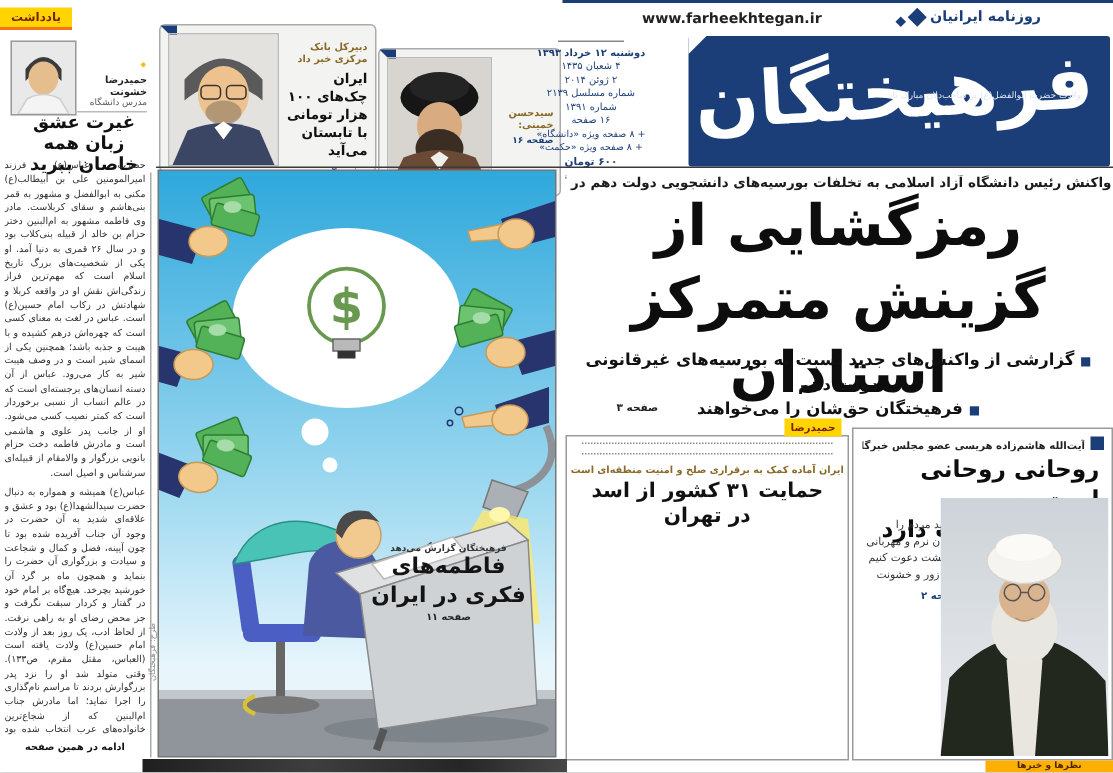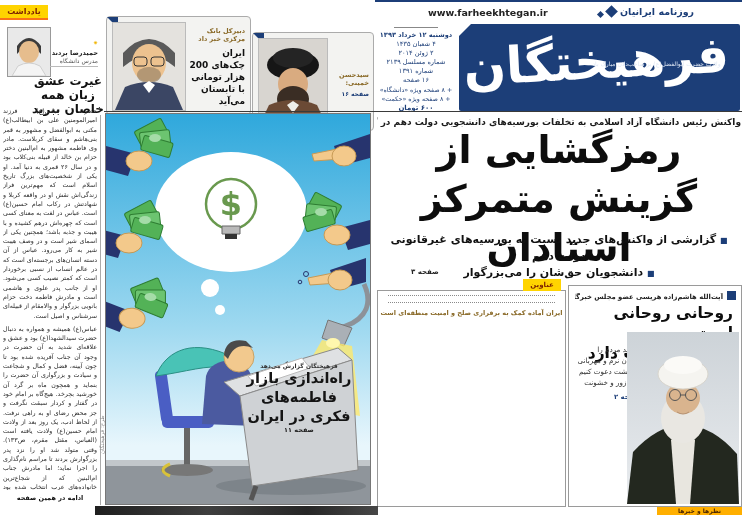--- a/index.html
+++ b/index.html
@@ -30,25 +30,25 @@
   <div class="abs" style="left:7px;top:27px;width:42px;height:48px;border:1px solid #999;background:#e9e9e9;overflow:hidden;">
     <svg width="42" height="48" viewBox="0 0 42 48">
       <rect width="42" height="48" fill="#e9e9e9"></rect>
       <path d="M9 18 Q21 2 33 18 L33 26 Q21 12 9 26 Z" fill="#3b3b3b"></path>
       <ellipse cx="21" cy="24" rx="10" ry="11" fill="#e6bd8d"></ellipse>
       <path d="M4 48 L10 38 Q21 32 32 38 L38 48 Z" fill="#f4f4f4" stroke="#cfcfcf"></path>
     </svg>
   </div>
   <div class="abs" style="left:50px;top:30px;width:48px;text-align:right;">
     <span style="color:#f0b400;font-size:6px;">✷</span>
-    <div style="font-size:6.5px;font-weight:bold;color:#222;">حمیدرضا بردند</div>
+    <div style="font-size:6.5px;font-weight:bold;color:#222;">حمیدرضا خشونت</div>
     <div style="font-size:6px;color:#555;border-bottom:1px solid #bbb;padding-bottom:2px;">مدرس دانشگاه</div>
   </div>
 
-  <div class="abs" style="left:20px;top:74px;width:96px;text-align:center;font-weight:bold;color:#111;">
+  <div class="abs" style="left:8px;top:74px;width:96px;text-align:center;font-weight:bold;color:#111;">
     <div style="font-size:12px;">غیرت عشق</div>
     <div style="font-size:12px;">زبان همه خاصان ببرید</div>
   </div>
 
   <div class="abs jtext" style="left:3px;top:106px;width:94px;height:384px;overflow:hidden;">
     <p style="margin:0 0 4px 0;">حضرت عباس(ع) فرزند امیرالمومنین علی بن ابیطالب(ع) مکنی به ابوالفضل و مشهور به قمر بنی‌هاشم و سقای کربلاست. مادر وی فاطمه مشهور به ام‌البنین دختر حزام بن خالد از قبیله بنی‌کلاب بود و در سال ۲۶ قمری به دنیا آمد. او یکی از شخصیت‌های بزرگ تاریخ اسلام است که مهم‌ترین فراز زندگی‌اش نقش او در واقعه کربلا و شهادتش در رکاب امام حسین(ع) است. عباس در لغت به معنای کسی است که چهره‌اش درهم کشیده و با هیبت و جذبه باشد؛ همچنین یکی از اسمای شیر است و در وصف هیبت شیر به کار می‌رود. عباس از آن دسته انسان‌های برجسته‌ای است که در عالم انساب از نسبی برخوردار است که کمتر نصیب کسی می‌شود. او از جانب پدر علوی و هاشمی است و مادرش فاطمه دخت حزام بانویی بزرگوار و والامقام از قبیله‌ای سرشناس و اصیل است.</p>
     <p style="margin:0;">عباس(ع) همیشه و همواره به دنبال حضرت سیدالشهدا(ع) بود و عشق و علاقه‌ای شدید به آن حضرت در وجود آن جناب آفریده شده بود تا چون آیینه، فضل و کمال و شجاعت و سیادت و بزرگواری آن حضرت را بنماید و همچون ماه بر گرد آن خورشید بچرخد. هیچ‌گاه بر امام خود در گفتار و کردار سبقت نگرفت و جز محض رضای او به راهی نرفت. از لحاظ ادب، یک روز بعد از ولادت امام حسین(ع) ولادت یافته است (العباس، مقتل مقرم، ص۱۳۳). وقتی متولد شد او را نزد پدر بزرگوارش بردند تا مراسم نام‌گذاری را اجرا نماید؛ اما مادرش جناب ام‌البنین که از شجاع‌ترین خانواده‌های عرب انتخاب شده بود بانویی والامقام و دارای روح بلند و پاک بود. وقتی مشاهده کرد امیرالمومنین(ع) عباس را در آغوش گرفته و ساعد او...</p>
   </div>
   <div class="abs" style="left:3px;top:494px;width:94px;text-align:center;font-size:6.5px;font-weight:bold;color:#111;background:#fff;">ادامه در همین صفحه</div>
 
@@ -63,21 +63,21 @@
         <ellipse cx="36" cy="40" rx="17" ry="19" fill="#edc28f"></ellipse>
         <ellipse cx="36" cy="52" rx="12" ry="8" fill="#9a8568" opacity="0.7"></ellipse>
         <rect x="21" y="34" width="13" height="9" rx="3" fill="none" stroke="#333"></rect>
         <rect x="38" y="34" width="13" height="9" rx="3" fill="none" stroke="#333"></rect>
         <path d="M2 87 L12 64 Q36 54 60 64 L70 87 Z" fill="#3b4664"></path>
         <path d="M30 62 L36 70 L42 62 L36 58 Z" fill="#fff"></path>
       </svg>
     </div>
     <div class="abs" style="left:80px;top:10px;width:58px;text-align:right;">
       <div class="kick-sm">دبیرکل بانک مرکزی خبر داد</div>
-      <div style="font-size:9px;font-weight:bold;color:#111;line-height:12px;margin-top:4px;">ایران چک‌های 200 هزار تومانی با تابستان می‌آید</div>
+      <div style="font-size:9px;font-weight:bold;color:#111;line-height:12px;margin-top:4px;">ایران چک‌های ۱۰۰ هزار تومانی با تابستان می‌آید</div>
       <div style="font-size:6px;font-weight:bold;color:#1c3e78;margin-top:4px;">صفحه ۴</div>
     </div>
   </div>
 
   <div class="abs graybox" style="left:252px;top:8px;width:120px;height:97px;margin-top:24px;">
     <div class="abs fold-tl" style="left:0;top:0;"></div>
     <div class="abs" style="left:5px;top:5px;width:68px;height:87px;border:1px solid #bbb;overflow:hidden;">
       <svg width="68" height="87" viewBox="0 0 68 87">
         <rect width="68" height="87" fill="#d8d5d0"></rect>
         <ellipse cx="34" cy="26" rx="26" ry="15" fill="#161616"></ellipse>
@@ -99,21 +99,21 @@
   <div class="abs diamond" style="left:607px;top:7px;width:9px;height:9px;"></div>
   <div class="abs diamond" style="left:598px;top:12px;width:5px;height:5px;"></div>
   <div class="abs nowrap" style="left:620px;top:6px;width:118px;text-align:left;font-size:9.5px;font-weight:bold;color:#1c3e78;">روزنامه ایرانیان</div>
 
   <div class="abs navy" style="left:459px;top:24px;width:281px;height:87px;border-radius:2px;">
     <div class="abs" style="left:0;top:0;width:0;height:0;border-top:12px solid #fff;border-right:12px solid transparent;"></div>
     <div class="abs nowrap" style="left:20px;top:8px;width:250px;text-align:center;color:#fff;font-size:50px;font-weight:bold;transform:rotate(-3deg);letter-spacing:-2px;">فرهیختگان</div>
     <div class="abs nowrap" style="left:120px;top:36px;width:155px;text-align:center;color:#dfe8f5;font-size:6px;">ولادت حضرت ابوالفضل(ع) بر صاحب‌دلان مبارک باد</div>
   </div>
 
-  <div class="abs" style="left:377px;top:27px;width:78px;text-align:center;color:#1c3e78;">
+  <div class="abs" style="left:355px;top:27px;width:78px;text-align:center;color:#1c3e78;">
     <div style="width:44px;height:1px;background:#888;margin:0 auto 3px auto;"></div>
     <div style="font-size:6.6px;line-height:9px;font-weight:bold;">دوشنبه ۱۲ خرداد ۱۳۹۳</div>
     <div style="font-size:6.6px;line-height:9px;">۴ شعبان ۱۴۳۵</div>
     <div style="font-size:6.6px;line-height:9px;">۲ ژوئن ۲۰۱۴</div>
     <div style="font-size:6.6px;line-height:9px;">شماره مسلسل ۲۱۳۹</div>
     <div style="font-size:6.6px;line-height:9px;">شماره ۱۳۹۱</div>
     <div style="font-size:6.6px;line-height:9px;">۱۶ صفحه</div>
     <div style="font-size:6.3px;line-height:9px;">+ ۸ صفحه ویژه «دانشگاه»</div>
     <div style="font-size:6.3px;line-height:9px;">+ ۸ صفحه ویژه «حکمت»</div>
     <div style="font-size:7px;line-height:10px;font-weight:bold;">۶۰۰ تومان</div>
@@ -126,31 +126,32 @@
     <div style="font-size:38px;">رمزگشایی از</div>
     <div style="font-size:38px;">گزینش متمرکز استادان</div>
   </div>
   <div class="abs" style="left:377px;top:232px;width:364px;text-align:center;font-size:11px;font-weight:bold;color:#111;line-height:16px;">
     <div>
       <span style="color:#1c3e78;font-size:8px;">■</span>
       <span>گزارشی از واکنش‌های جدید نسبت به بورسیه‌های غیرقانونی دولت دهم</span>
     </div>
     <div>
       <span style="color:#1c3e78;font-size:8px;">■</span>
-      <span>دانشجویان حق‌شان را می‌بزرگوار</span>
+      <span>فرهیختگان حق‌شان را می‌خواهند</span>
     </div>
   </div>
   <div class="abs" style="left:379px;top:268px;font-size:7px;font-weight:bold;color:#222;padding-left:32px;">صفحه ۳</div>
 
-  <div class="abs tab" style="left:523px;top:279px;width:38px;height:12px;font-size:7px;line-height:12px;z-index:3;">عناوین</div>
+  <div class="abs tab" style="left:523px;top:279px;width:38px;height:12px;font-size:7px;line-height:12px;z-index:3;">حمیدرضا</div>
   <div class="abs box" style="left:377px;top:290px;width:187px;height:215px;text-align:center;">
     <div class="dotline" style="margin:4px 10px 6px 10px;"></div>
     <div class="dotline" style="margin:4px 10px 6px 10px;"></div>
     <div>
       <div class="kick-sm">ایران آماده کمک به برقراری صلح و امنیت منطقه‌ای است</div>
+      <div style="font-size:13.5px;font-weight:bold;color:#111;line-height:17px;padding:2px 8px 6px 8px;">حمایت ۳۱ کشور از اسد در تهران</div>
 
     </div>
   </div>
 
   <div class="abs box" style="left:568px;top:285px;width:172px;height:220px;overflow:hidden;">
     <div class="abs" style="right:5px;top:5px;width:9px;height:9px;background:#1c3e78;"></div>
     <div class="abs nowrap" style="right:18px;top:7px;width:148px;overflow:hidden;text-align:right;font-size:6.8px;font-weight:bold;color:#222;">آیت‌الله هاشم‌زاده هریسی عضو مجلس خبرگان رهبری:</div>
     <div class="abs" style="right:8px;top:17px;width:160px;text-align:right;font-weight:bold;color:#0d0d0d;line-height:20px;">
       <div style="font-size:15.5px;">روحانی روحانی است</div>
       <div style="font-size:15.5px;">و دغدغه دیانت دارد</div>
@@ -251,21 +252,20 @@
 
       <path d="M118 268 L232 234 L246 246 L134 282 Z" fill="#dfe1e3" stroke="#8a8a8a"></path>
       <path d="M142 262 L196 244 L204 254 L150 272 Z" fill="#fff" stroke="#bbb"></path>
       <path d="M134 282 L246 246 L252 356 L146 372 Z" fill="#cfd2d5" stroke="#8a8a8a"></path>
       <path d="M150 372 l-5 14" stroke="#555" stroke-width="5"></path>
     </svg>
     
     <div class="abs" style="left:134px;top:248px;width:118px;text-align:center;">
       <div style="font-size:6px;font-weight:bold;color:#333;">فرهیختگان گزارش می‌دهد</div>
       <div style="font-size:14.5px;font-weight:bold;color:#141414;line-height:19px;">
-        <div>راه‌اندازی بازار</div>
         <div>فاطمه‌های</div>
         <div>فکری در ایران</div>
       </div>
       <div style="font-size:6.5px;font-weight:bold;color:#222;">صفحه ۱۱</div>
     </div>
   </div>
 
   <div class="abs" style="left:95px;top:506px;width:283px;height:9px;background:linear-gradient(90deg,#1f1f1f,#3e3e3e 40%,#262626 75%,#474747);"></div>
   <div class="abs" style="left:657px;top:507px;width:85px;height:8px;background:#ffaf00;overflow:hidden;font-size:6px;line-height:8px;font-weight:bold;color:#4a2500;text-align:center;">نظرها و خبرها</div>
 

